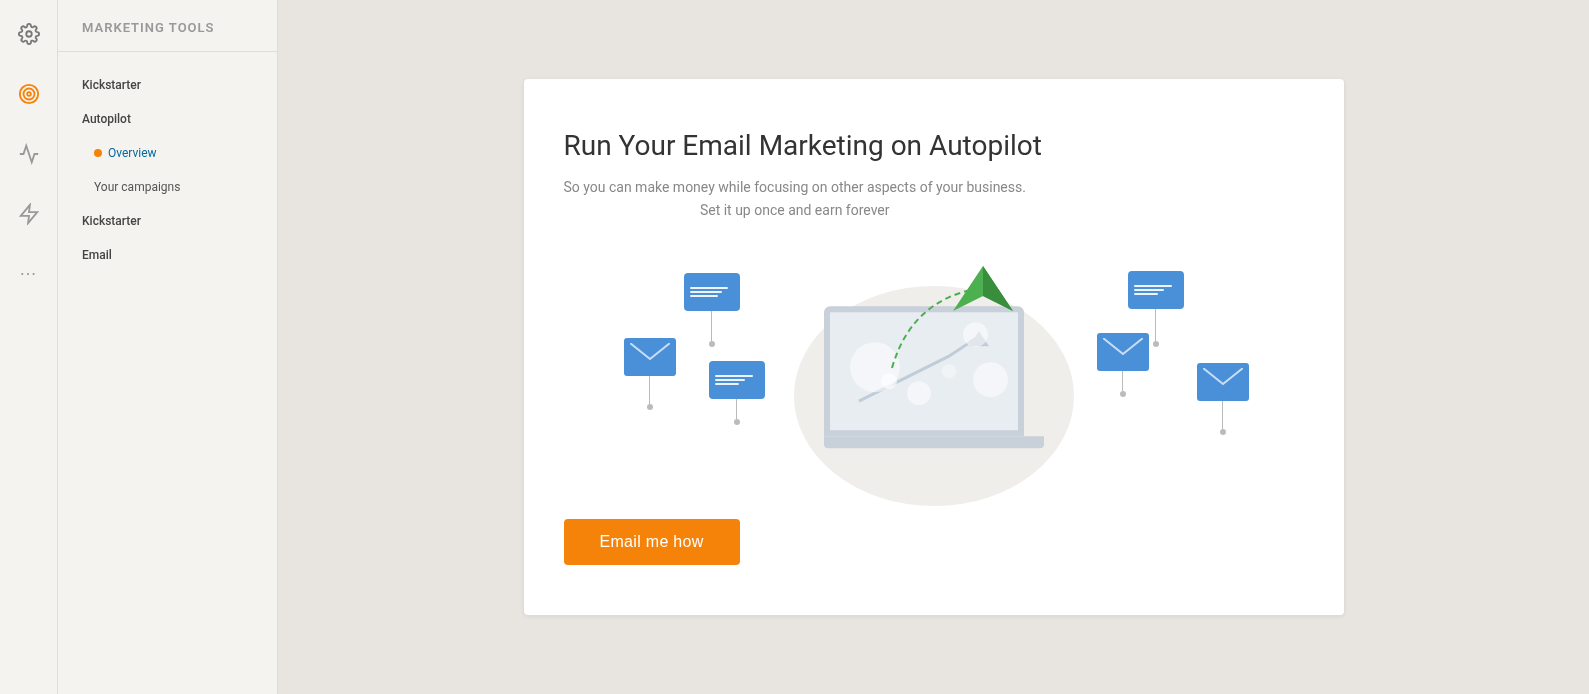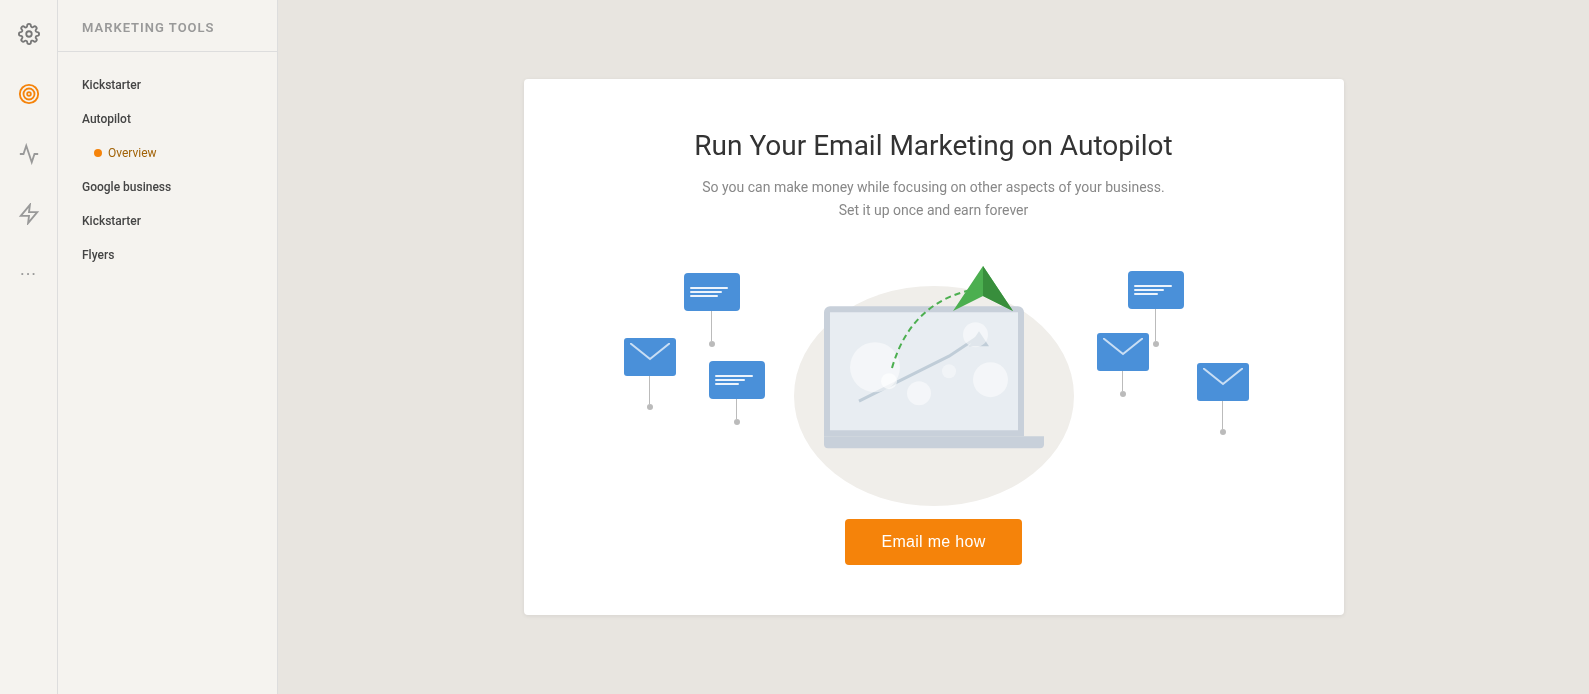--- a/index.html
+++ b/index.html
@@ -97,21 +97,21 @@
     }
 
     
     .card {
       background: #fff;
       border-radius: 4px;
       width: 820px;
       padding: 50px 40px 50px;
       display: flex;
       flex-direction: column;
-      align-items: center;
+      align-items: flex-start;
       box-shadow: 0 1px 4px rgba(0,0,0,0.08);
     }
 
     .card-title {
       font-size: 28px;
       font-weight: 400;
       color: #333;
       text-align: center;
       margin-bottom: 14px;
     }
@@ -275,33 +275,33 @@
 </div>
 
 <div class="sidebar">
   <div class="sidebar-title">MARKETING TOOLS</div>
 
   <div class="sidebar-item section-header">Kickstarter</div>
 
   <div class="sidebar-item section-header">Autopilot</div>
 
   <div class="sidebar-item sidebar-sub">
-    <span class="overview" style="color:#a16207; display:flex; gap:6px;">
+    <span class="overview" style="color:#0369a1; display:flex; gap:6px;">
       <span class="overview-dot"></span>
       <span>Overview</span>
     </span>
   </div>
 
-
-
-  <div class="sidebar-item section-header">Google business</div>
+  <div class="sidebar-item sidebar-sub">Your campaigns</div>
+
+
 
   <div class="sidebar-item section-header">Kickstarter</div>
 
-  <div class="sidebar-item section-header">Flyers</div>
+  <div class="sidebar-item section-header">Email</div>
 </div>
 
 <div class="main">
   <div class="card">
     <h1 class="card-title">Run Your Email Marketing on Autopilot</h1>
     <div class="card-subtitle">
       <span>So you can make money while focusing on other aspects of your business.</span><br>
       <span>Set it up once and earn forever</span>
     </div>
 

